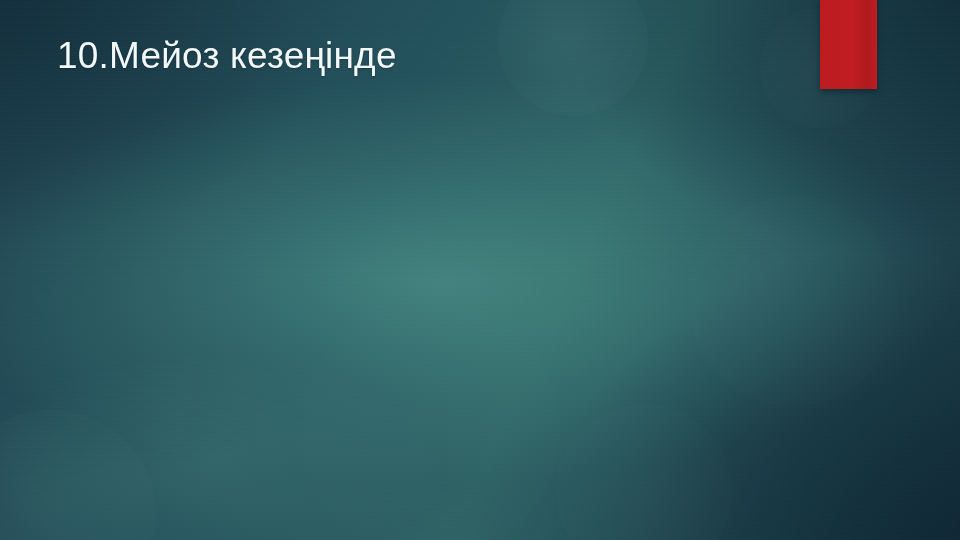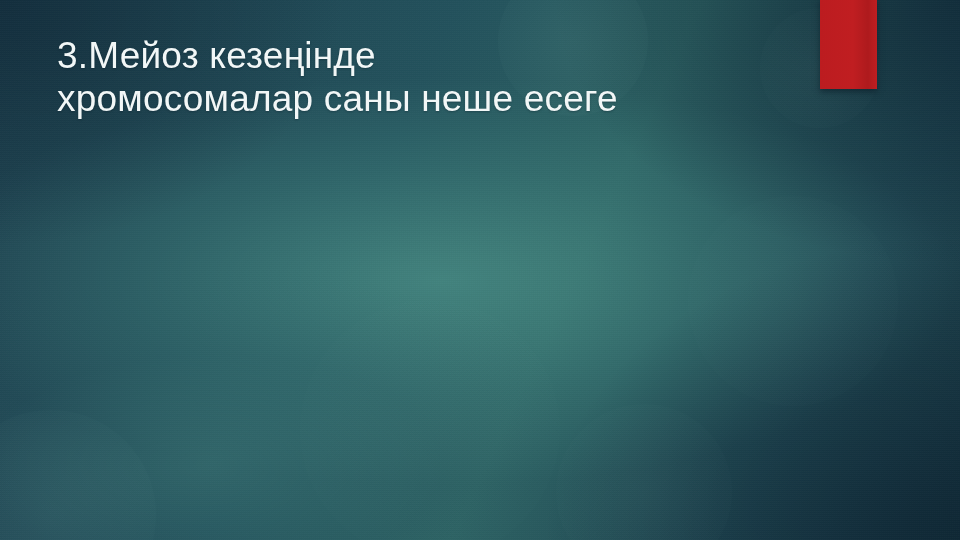--- a/index.html
+++ b/index.html
@@ -107,17 +107,16 @@
   <div class="bokeh b3"></div>
   <div class="bokeh b4"></div>
   <div class="bokeh b5"></div>
   <div class="bokeh b6"></div>
 
   <div class="bg-layer bg-grain"></div>
 
   <div id="accent-block"></div>
 
   <div id="title-block">
-    <div class="line">3.Мейоз кезеңінде</div>
-    <div class="line">хромосомалар саны неше есеге</div>
+    <div class="line">10.Мейоз кезеңінде</div>
   </div>
 
 </div>
 
 </body></html>

